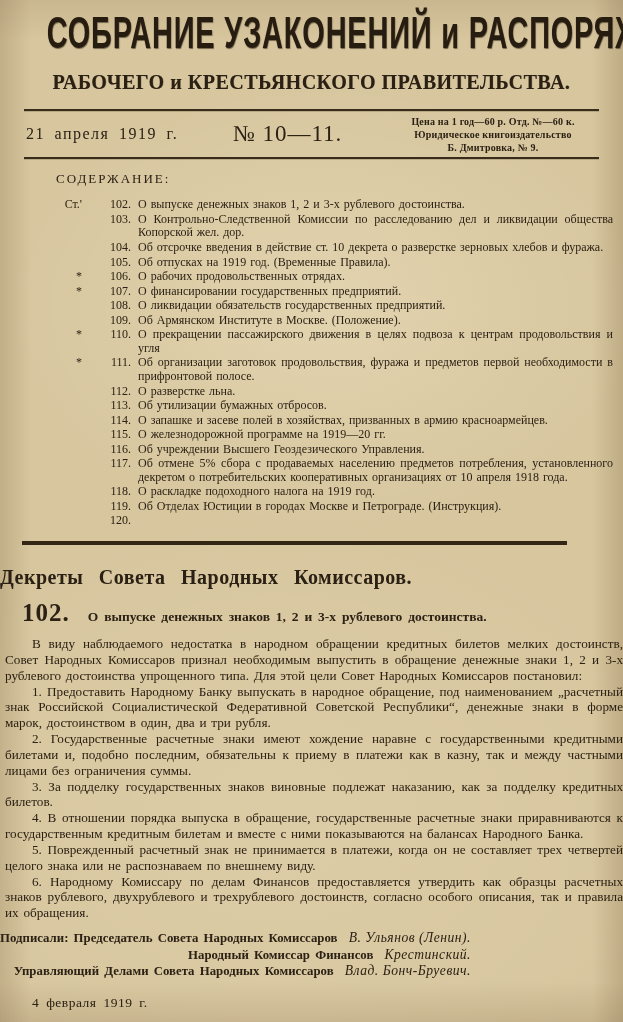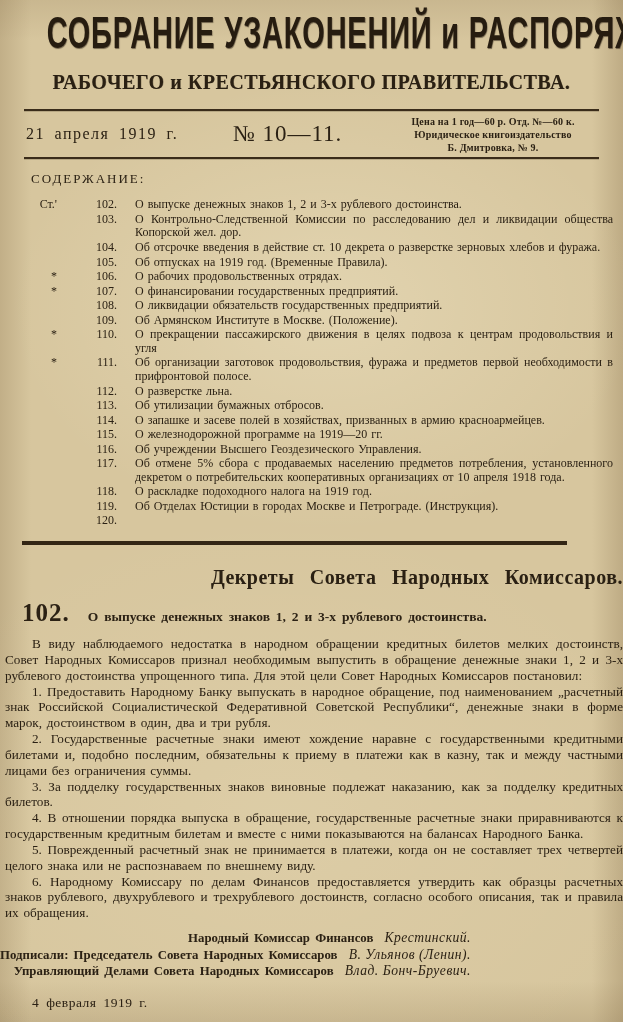--- a/index.html
+++ b/index.html
@@ -34,31 +34,31 @@
     white-space:nowrap;
   }
   .rule{height:2px;background:#3a2c1a;margin:0 24px;box-shadow:0 .5px 0 rgba(58,44,26,.4);}
   .rule-top{margin-top:15px;}
   
   .issue-strip{display:flex;align-items:center;padding:2px 26px;height:42px;}
   .issue-date{width:190px;font-size:16px;letter-spacing:1.5px;word-spacing:4px;}
   .issue-number{flex:1;text-align:center;font-size:23px;letter-spacing:1px;padding-right:30px;}
   .imprint{width:208px;text-align:center;font-size:10px;font-weight:bold;line-height:1.3;letter-spacing:.2px;}
   
-  .toc{padding:12px 10px 0 31px;}
+  .toc{padding:12px 10px 0 31px;margin-left:25px;}
   .toc-heading{font-size:13px;letter-spacing:2px;margin-bottom:11px;}
   .toc-list{margin:0;padding:0;list-style:none;font-size:12px;line-height:1.13;}
-  .toc-item{display:grid;grid-template-columns:26px 42px 1fr;column-gap:18px;margin-bottom:1px;}
+  .toc-item{display:grid;grid-template-columns:26px 42px 1fr;column-gap:7px;margin-bottom:1px;}
   .toc-prefix{text-align:right;white-space:nowrap;}
   .toc-num{text-align:right;white-space:nowrap;}
   .toc-text{text-align:justify;word-spacing:1px;}
   
   .rule-thick{height:4px;background:#3326155;background:#332615;margin:13px 56px 0 22px;}
   .section-heading{
-    margin:21px 0 0 0;text-align:right;
+    margin:21px 0 0 0;text-align:left;
     font-size:20px;font-weight:bold;word-spacing:10px;letter-spacing:.5px;
     color:#2a2013;
   }
   .article-head{display:flex;align-items:baseline;padding:10px 10px 0 22px;}
   .article-number{font-size:25px;font-weight:bold;letter-spacing:1px;}
   .article-title{font-size:13.5px;font-weight:bold;margin-left:18px;word-spacing:2.5px;}
   .body-text{padding:9px 0 0 5px;}
   .body-text p{margin:0;font-size:13.2px;line-height:1.2;text-align:justify;text-indent:27px;word-spacing:1.5px;}
   
   .signatures{margin-top:9px;padding-right:152px;text-align:right;font-size:12.8px;line-height:1.22;}
@@ -233,27 +233,27 @@
         <p>4. В отношении порядка выпуска в обращение, государственные расчетные знаки приравниваются к государственным кредитным билетам и вместе с ними показываются на балансах Народного Банка.</p>
 
         <p>5. Поврежденный расчетный знак не принимается в платежи, когда он не составляет трех четвертей целого знака или не распознаваем по внешнему виду.</p>
 
         <p>6. Народному Комиссару по делам Финансов предоставляется утвердить как образцы расчетных знаков рублевого, двухрублевого и трехрублевого достоинств, согласно особого описания, так и правила их обращения.</p>
       </div>
 
     <div class="signatures">
 
         <div class="sig-line">
+          <span class="sig-label">Подписали: Председатель Совета Народных Комиссаров</span>
+          <span class="sig-name">В. Ульянов (Ленин).</span>
+        </div>
+
+        <div class="sig-line">
           <span class="sig-label">Народный Комиссар Финансов</span>
           <span class="sig-name">Крестинский.</span>
-        </div>
-
-        <div class="sig-line">
-          <span class="sig-label">Подписали: Председатель Совета Народных Комиссаров</span>
-          <span class="sig-name">В. Ульянов (Ленин).</span>
         </div>
 
         <div class="sig-line">
           <span class="sig-label">Управляющий Делами Совета Народных Комиссаров</span>
           <span class="sig-name">Влад. Бонч-Бруевич.</span>
         </div>
       </div>
 
     <div class="signed-date">4 февраля 1919 г.</div>
 

